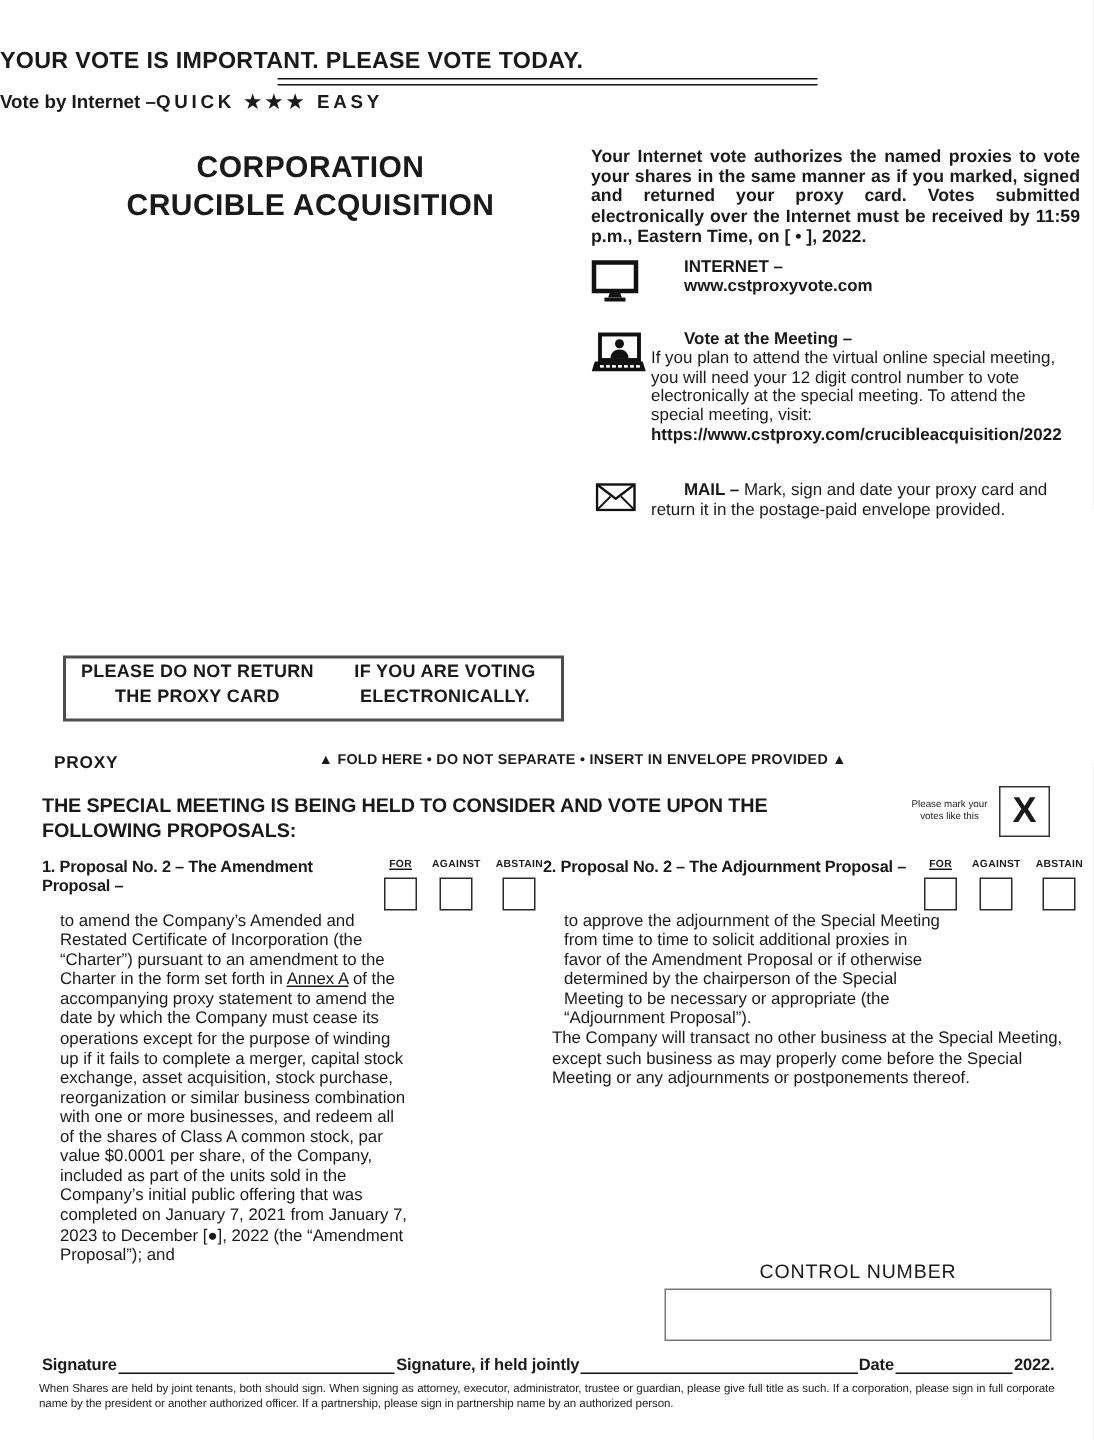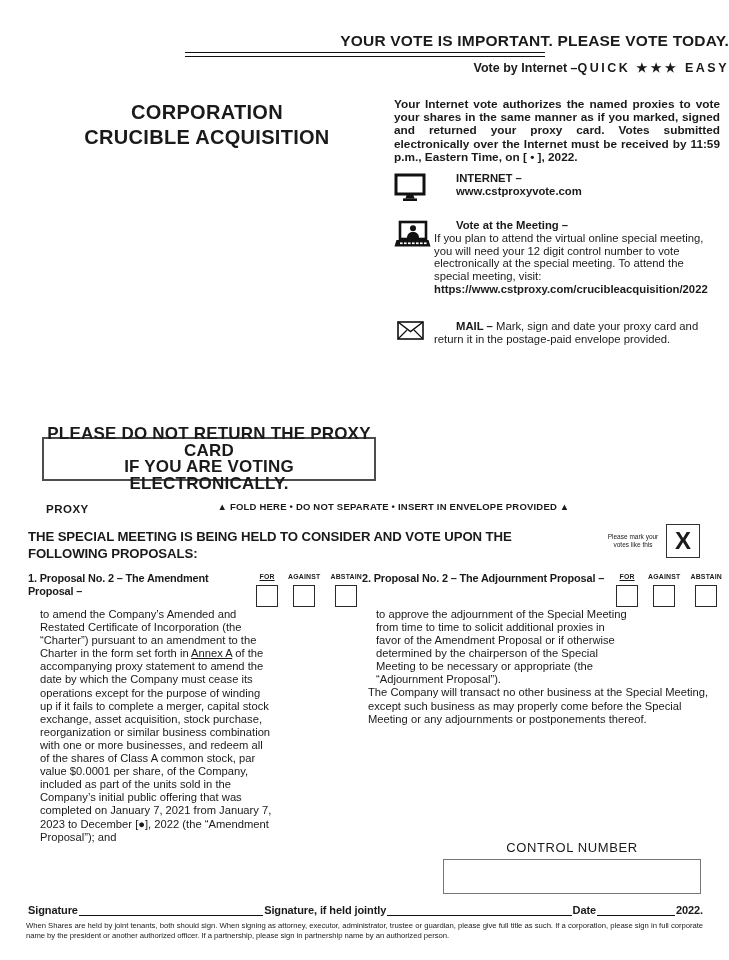--- a/index.html
+++ b/index.html
@@ -4,21 +4,21 @@
 <style>
   html,body{margin:0;padding:0;background:#e8e8e8;}
   .page{
     position:relative;width:729px;height:960px;background:#ffffff;
     font-family:"Liberation Sans",sans-serif;color:#1a1a1a;overflow:hidden;
     margin:0 auto;
   }
   .u{text-decoration:underline;}
 
   
-  .hdr{position:absolute;top:32px;left:0;right:0;text-align:right;}
+  .hdr{position:absolute;top:32px;left:0;right:0;text-align:left;}
   .hdr-line1{font-size:15.5px;font-weight:bold;letter-spacing:.2px;}
   .hdr-rule{width:360px;height:2.5px;margin:2px auto 3px;border-top:1.5px solid #111;border-bottom:1.5px solid #111;}
   .hdr-line2{font-size:12.5px;font-weight:bold;}
   .hdr-line2 .sp{letter-spacing:2.5px;}
   .hdr-line2 .stars{letter-spacing:3px;margin:0 6px;}
   .hdr-line3{font-size:12.5px;font-weight:bold;letter-spacing:.6px;margin-top:1px;}
 
   
   .company{position:absolute;top:100px;left:58px;width:298px;text-align:center;
     font-size:20px;font-weight:bold;line-height:25px;letter-spacing:.3px;}
@@ -28,25 +28,25 @@
   .intro{font-weight:bold;font-size:11.8px;line-height:13.2px;text-align:justify;}
   .method{display:flex;align-items:flex-start;}
   .m1{margin-top:8px;} .m2{margin-top:13px;} .m3{margin-top:24px;}
   .m-icon{flex:0 0 40px;padding-top:1px;}
   .m-text{flex:1;font-size:11.3px;line-height:12.8px;}
   .m-title{font-weight:bold;margin-left:22px;}
   .m-link{font-weight:bold;}
 
   
   .notice{position:absolute;top:437px;left:42px;width:330px;height:40px;
-    border:2px solid #4d4d4d;display:flex;flex-direction:column;justify-content:center;
-    text-align:center;font-weight:bold;font-size:17px;line-height:16.5px;letter-spacing:.2px;}
-
-  
-  .foldrow{position:absolute;top:501px;left:46px;right:28px;height:14px;}
+    border:2px solid #4d4d4d;display:flex;justify-content:center;
+    text-align:center;font-weight:bold;font-size:12px;line-height:16.5px;letter-spacing:.2px;}
+
+  
+  .foldrow{position:absolute;top:501px;left:36px;right:28px;height:14px;}
   .proxy-label{position:absolute;left:0;top:2px;font-weight:bold;font-size:11.5px;letter-spacing:.5px;}
   .fold-text{position:absolute;left:100px;right:60px;text-align:center;font-weight:bold;font-size:9.5px;letter-spacing:.2px;}
 
   
   .meeting-head{position:absolute;top:529px;left:28px;width:566px;
     font-weight:bold;font-size:13.2px;line-height:16.5px;letter-spacing:-.1px;}
   .markwrap{position:absolute;top:524px;left:606px;display:flex;align-items:center;}
   .mark-instr{width:54px;font-size:6.5px;line-height:8px;text-align:center;color:#222;}
   .mark-box{width:32px;height:32px;border:1.5px solid #333;margin-left:6px;
     display:flex;align-items:center;justify-content:center;font-size:24px;font-weight:bold;}

